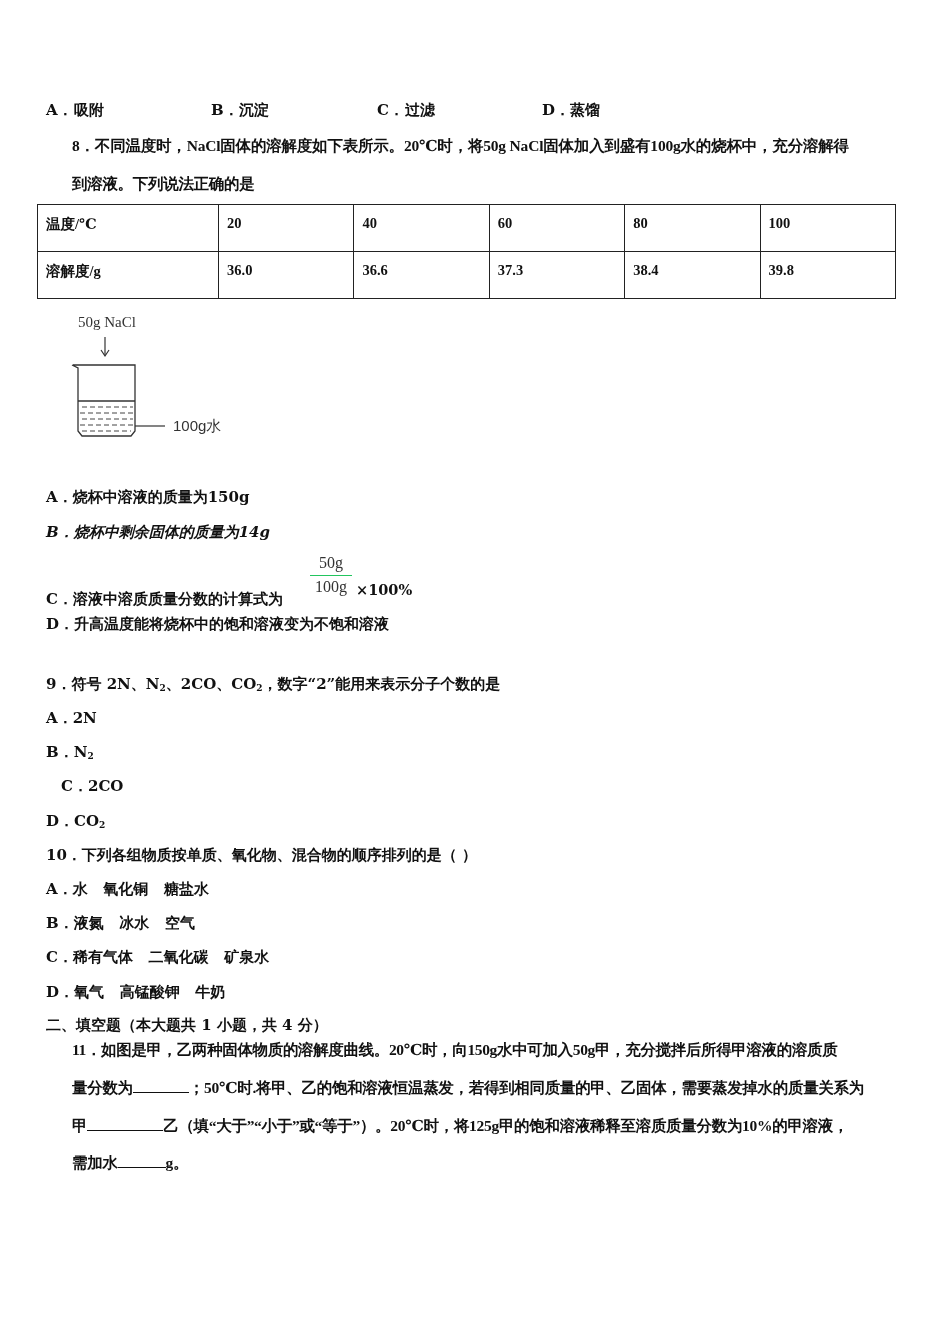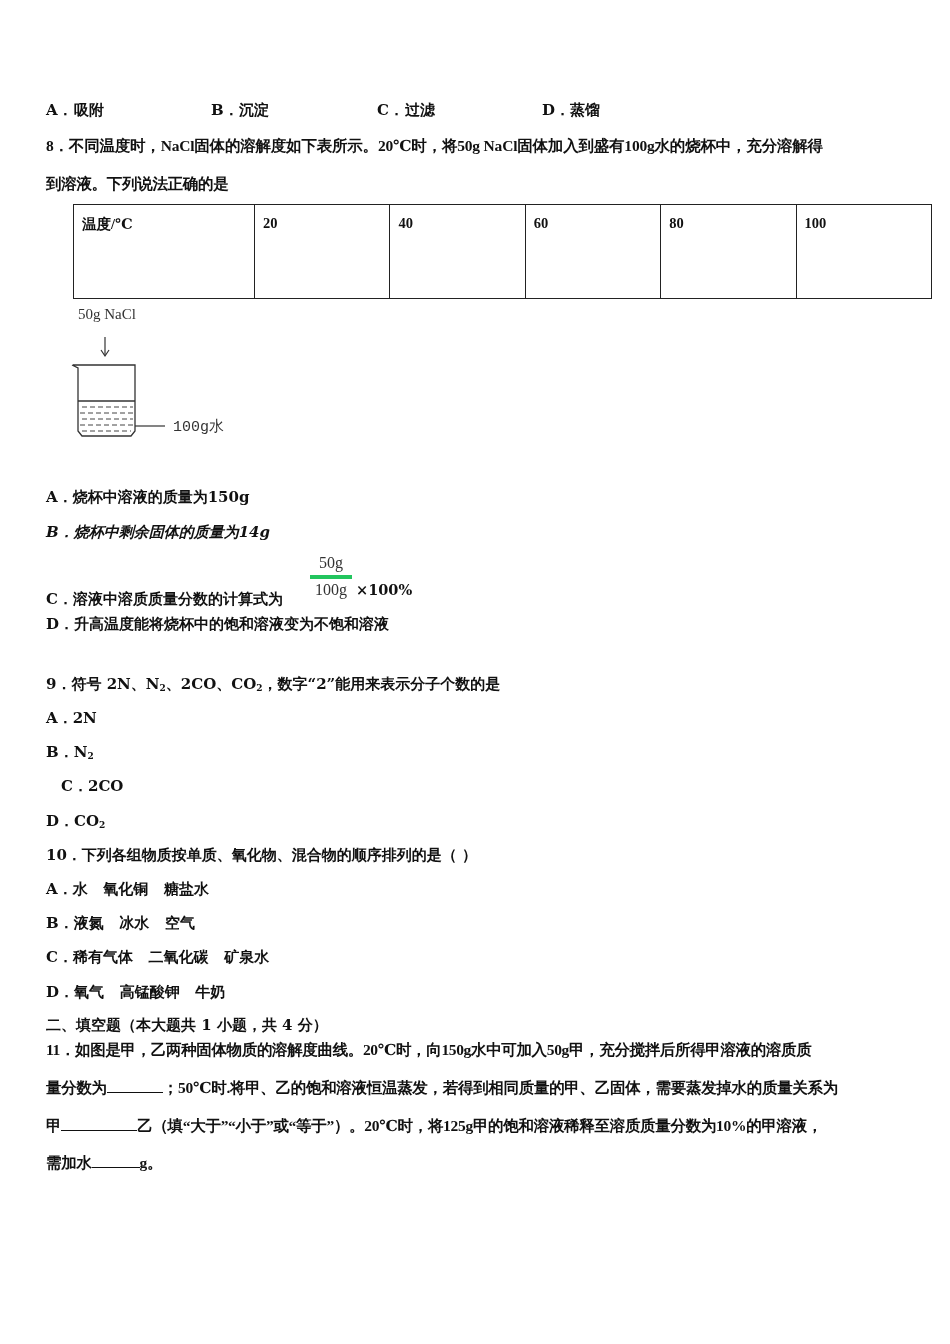--- a/index.html
+++ b/index.html
@@ -8,43 +8,43 @@
       position: relative;
       font-family: "DejaVu Serif", "Liberation Serif", serif;
       color: #111111;
       font-weight: bold;
       font-size: 15px;
       overflow: hidden;
     }
     .line { position: absolute; left: 46px; white-space: nowrap; line-height: 20px; }
     .opt-row { position: absolute; top: 101px; left: 46px; height: 20px; }
     .opt-row span { position: absolute; top: 0; white-space: nowrap; }
-    .narrow { font-family: "Liberation Serif", "DejaVu Serif", serif; letter-spacing: -0.3px; }
+    .narrow { font-family: "Liberation Serif", "DejaVu Serif", serif; letter-spacing: -0.3px; margin-left: 26px; }
     .q-text { font-family: "Liberation Serif", "DejaVu Serif", serif; font-size: 15.5px; }
 
     table.sol {
       position: absolute; left: 37px; top: 204px; width: 859px; height: 95px;
-      border-collapse: collapse; table-layout: fixed; margin-left: 36px;
+      border-collapse: collapse; table-layout: fixed;
     }
     table.sol td {
       border: 1.5px solid #222;
       padding: 0 8px;
       vertical-align: top;
       padding-top: 10px;
       font-size: 14.5px;
       font-family: "Liberation Serif", "DejaVu Serif", serif;
     }
     table.sol td.first { width: 181px; }
 
     .figure { position: absolute; left: 65px; top: 305px; width: 180px; height: 140px; }
-    .figure .lbl-nacl { position: absolute; left: 13px; top: 1px; font-weight: normal; font-size: 15px; font-family: "Liberation Serif", serif; color: #333; text-align: right; }
-    .figure .lbl-water { position: absolute; left: 108px; top: 112px; font-weight: normal; font-size: 15px; font-family: Liberation Mono, monospace; color: #333; }
+    .figure .lbl-nacl { position: absolute; left: 13px; top: 9px; font-weight: normal; font-size: 15px; font-family: "Liberation Serif", serif; color: #333; text-align: right; }
+    .figure .lbl-water { position: absolute; left: 108px; top: 112px; font-weight: normal; font-size: 15px; font-family: Liberation Sans, sans-serif; color: #333; }
 
     .frac { position: absolute; left: 310px; top: 553px; width: 42px; text-align: center; font-weight: normal; font-family: "Liberation Serif", serif; font-size: 16px; color: #333; }
-    .frac .num { display: block; line-height: 20px; border-bottom: 4px solid #22c55e; padding-bottom: 2px; }
+    .frac .num { display: block; line-height: 20px; border-bottom: 1px solid #22c55e; padding-bottom: 2px; }
     .frac .den { display: block; line-height: 22px; }
     .times { position: absolute; left: 356px; top: 581px; font-size: 14.5px; }
 
     sub { font-size: 9px; vertical-align: -2px; }
     .blank { display: inline-block; border-bottom: 1.5px solid #111; height: 14px; vertical-align: baseline; }
   </style>
 </head>
 <body>
 
 <div class="opt-row">
@@ -71,20 +71,28 @@
 
 <table class="sol">
   <tbody>
       <tr>
     <td class="first">温度/℃</td>
     <td>20</td>
     <td>40</td>
     <td>60</td>
     <td>80</td>
     <td>100</td>
+  </tr>
+  <tr>
+    <td class="first">溶解度/g</td>
+    <td>36.0</td>
+    <td>36.6</td>
+    <td>37.3</td>
+    <td>38.4</td>
+    <td>39.8</td>
   </tr>
 </tbody>
   </table>
 
 <div class="figure">
   <span class="lbl-nacl">50g NaCl</span>
   <svg width="180" height="140" style="position:absolute;left:0;top:0">
 
     <line x1="40" y1="32" x2="40" y2="50" stroke="#333" stroke-width="1.2"></line>
     <polyline points="36,45 40,51 44,45" fill="none" stroke="#333" stroke-width="1.2"></polyline>

